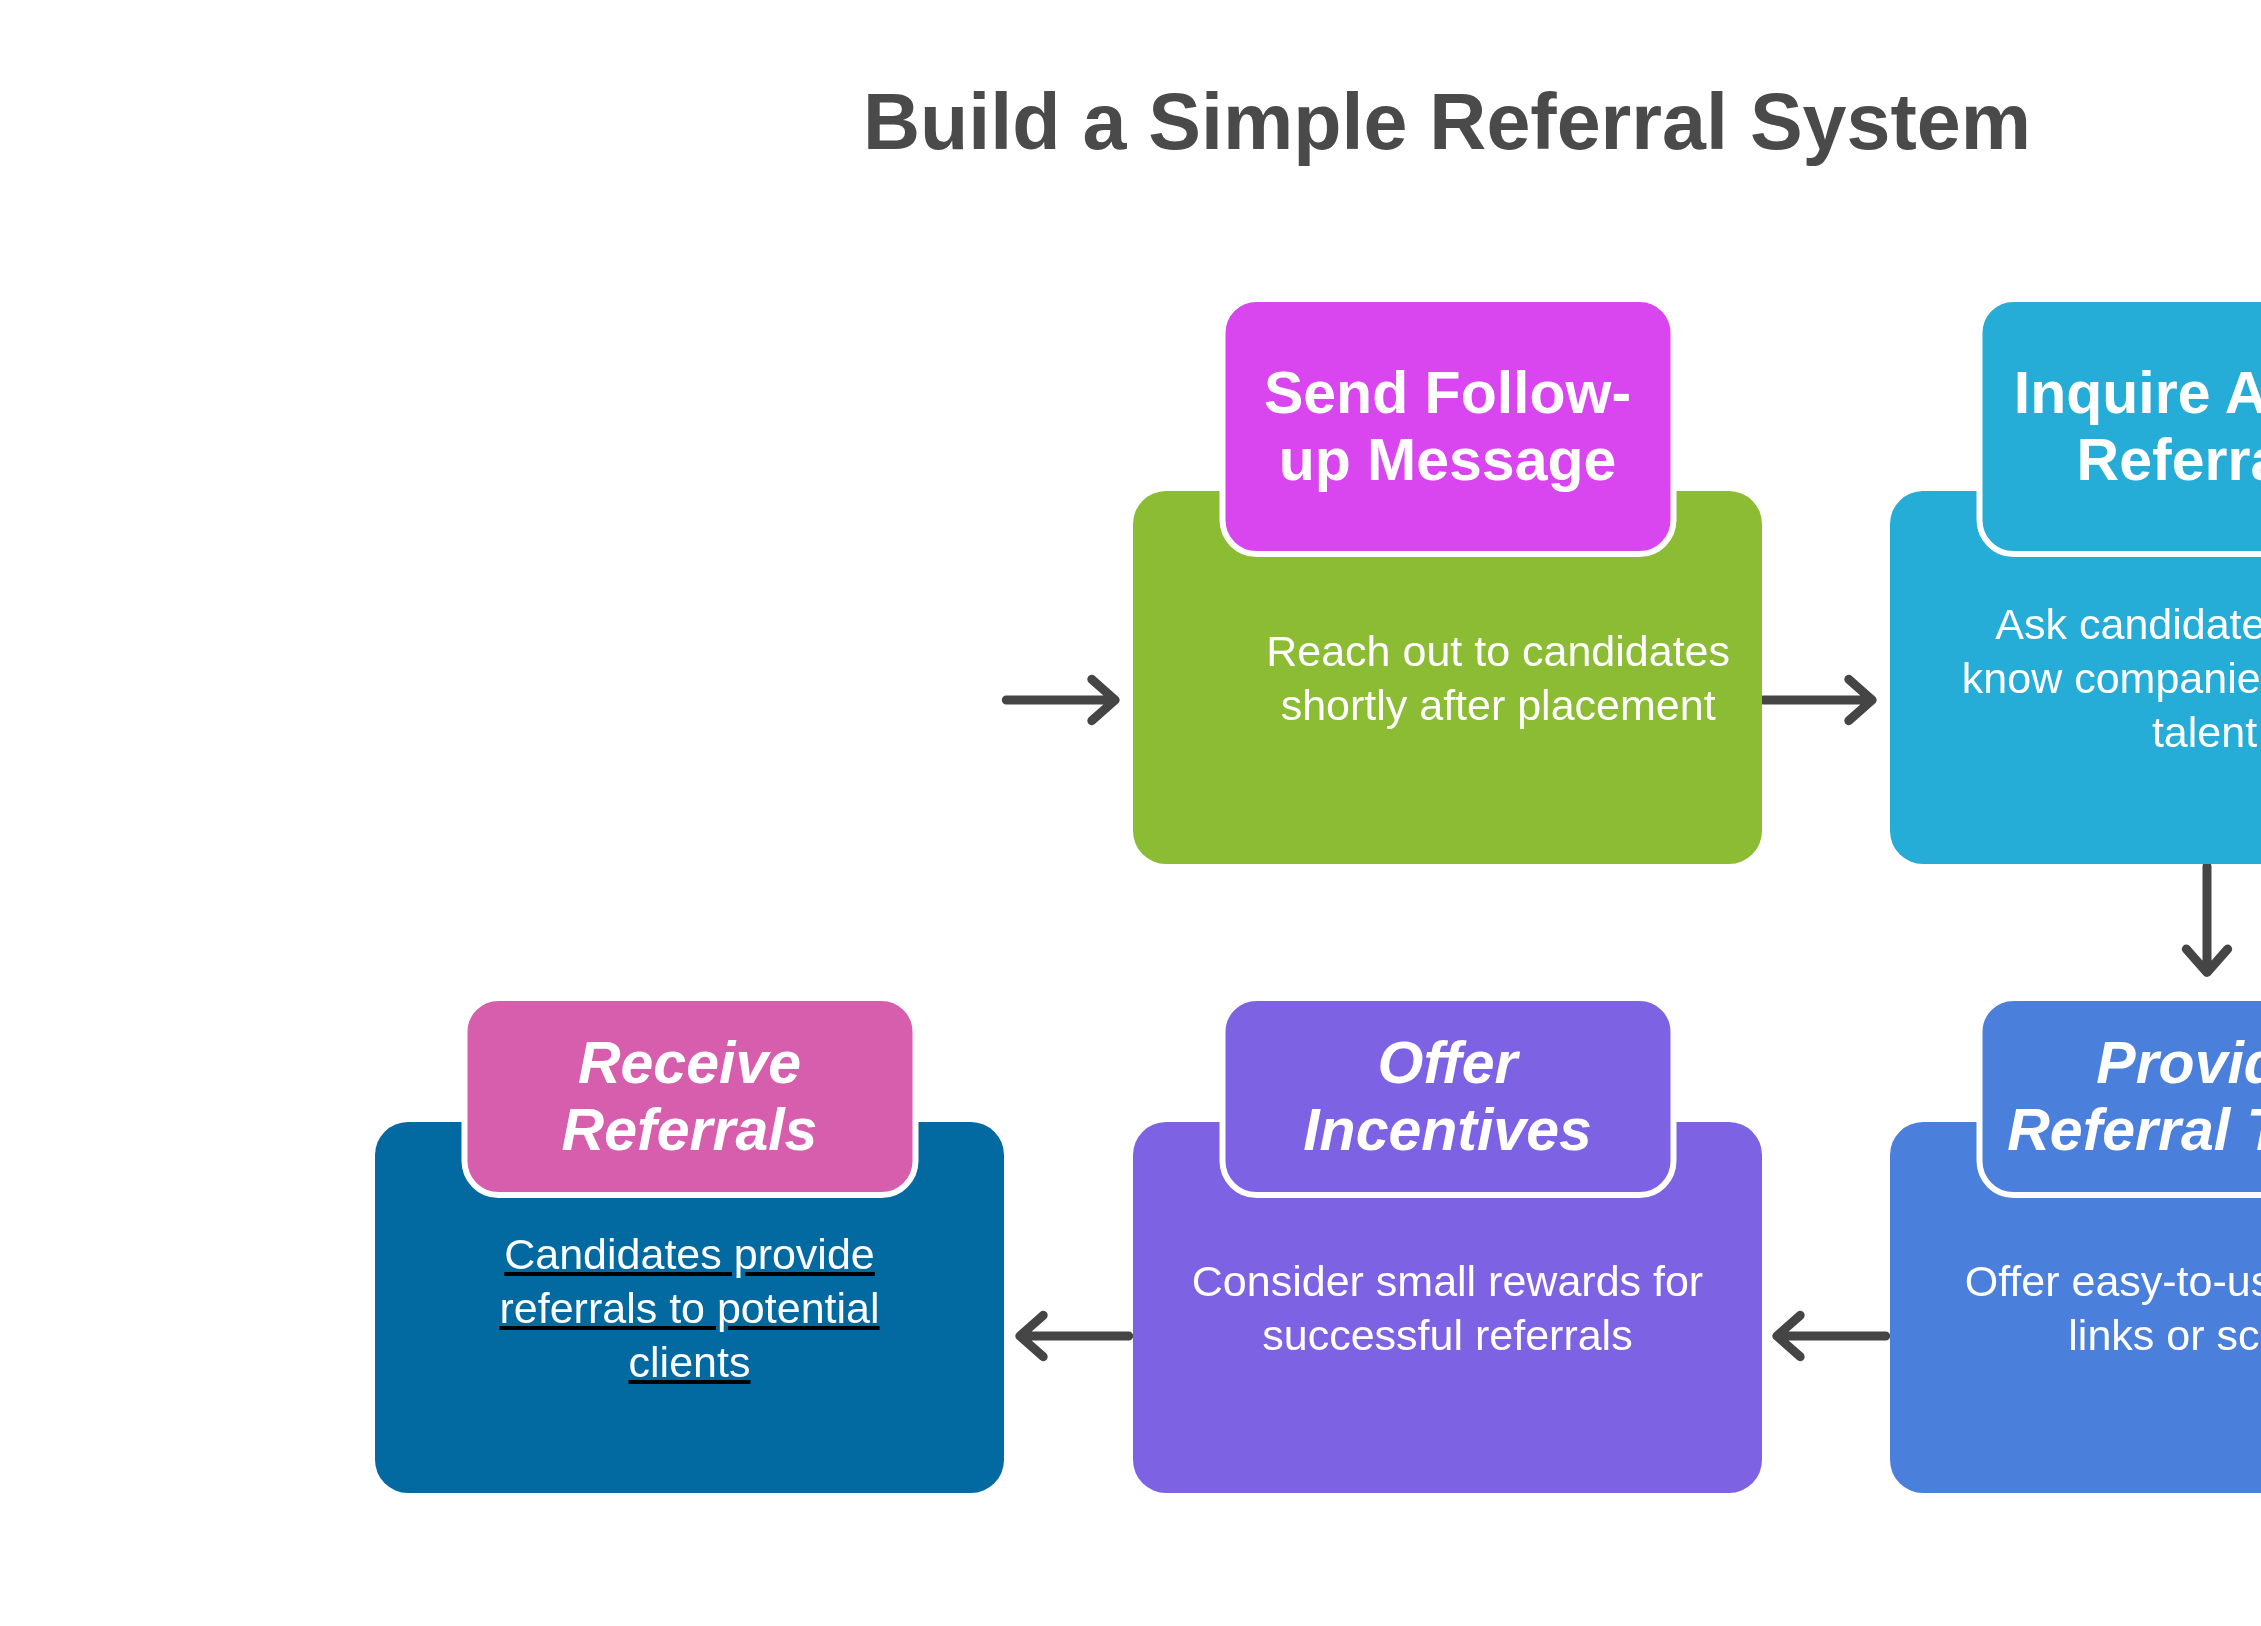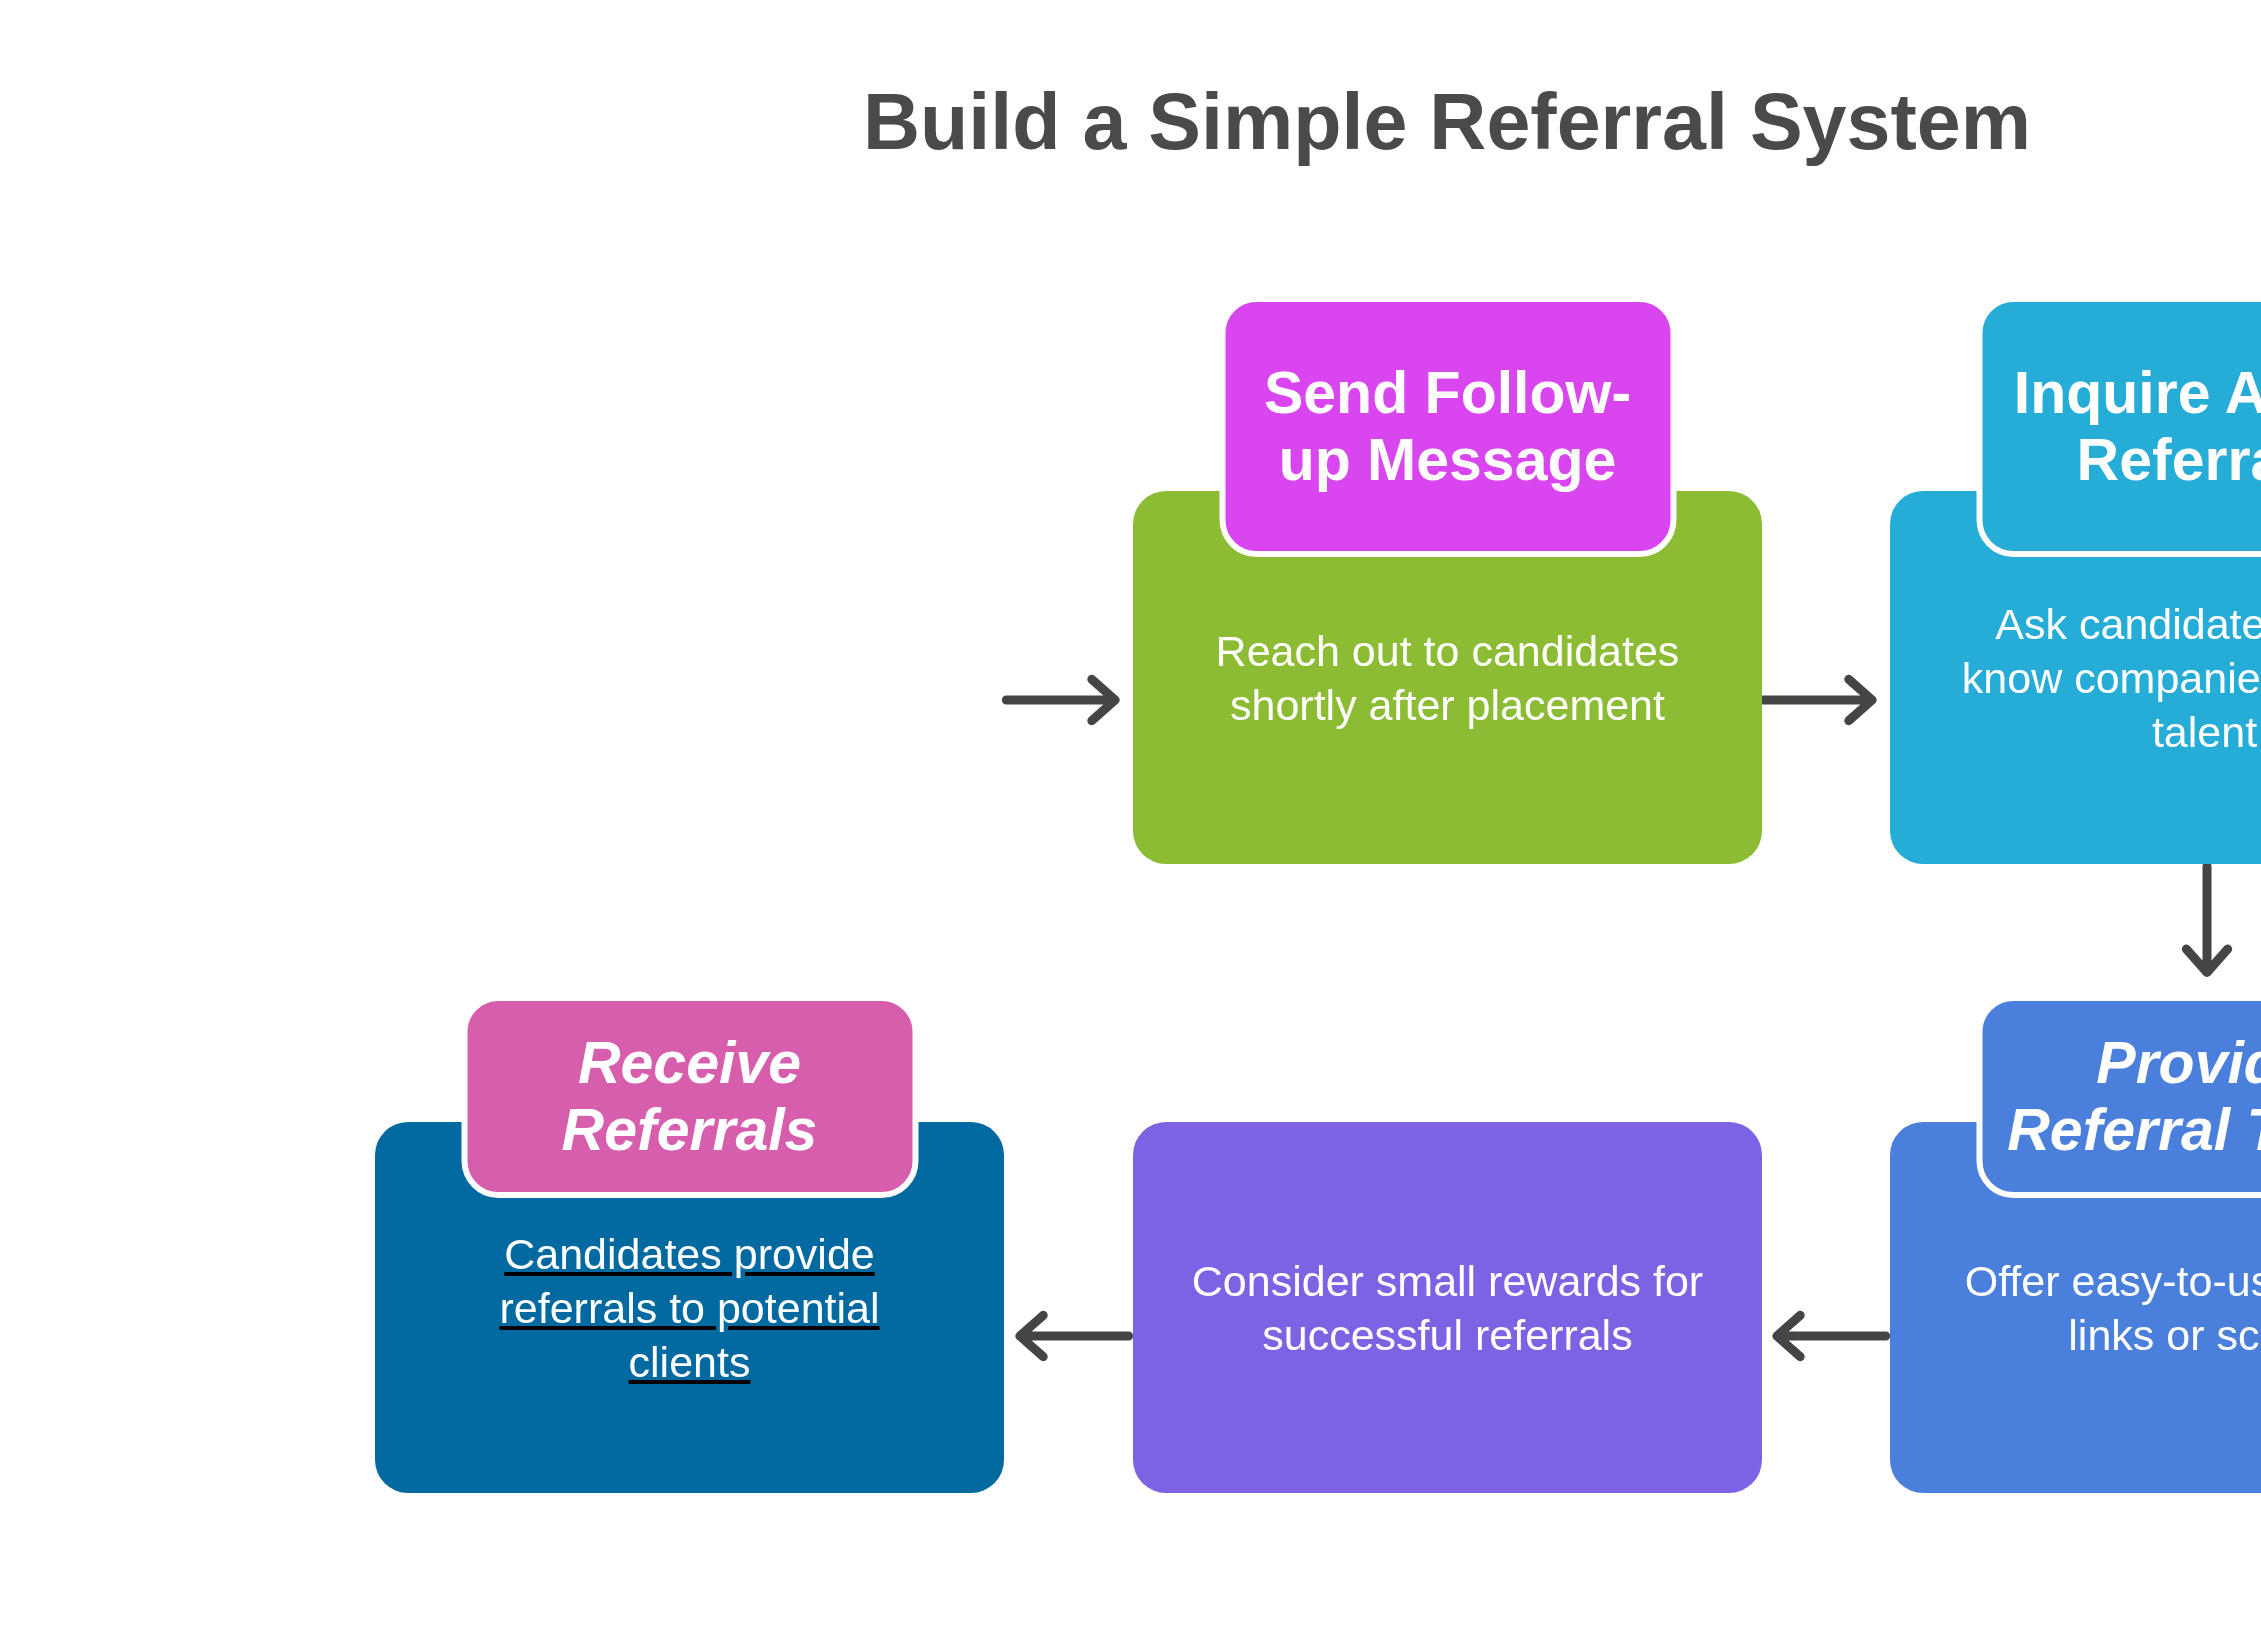--- a/index.html
+++ b/index.html
@@ -100,21 +100,21 @@
 <body>
 
 <div class="canvas">
 
   <h1 class="title">Build a Simple Referral System</h1>
 
   <div class="card r1 c1">
   </div>
 
   <div class="card r1 c2">
-    <div class="body" style="background-color: rgb(139, 188, 52);">
+    <div class="body" style="background-color: rgb(139, 188, 52); justify-content: flex-end;">
       <p class="desc">Reach out to candidates
 shortly after placement</p>
     </div>
     <div class="tab" style="background-color: #d946ef;">
       <h2 class="tab-label">Send Follow-
 up Message</h2>
     </div>
   </div>
 
   <div class="card r1 c3">
@@ -137,20 +137,24 @@
     <div class="tab" style="background-color: rgb(74, 128, 219);">
       <h2 class="tab-label">Provide
 Referral Tools</h2>
     </div>
   </div>
 
   <div class="card r2 c2">
     <div class="body" style="background-color: rgb(125, 99, 228); align-items: center;">
       <p class="desc">Consider small rewards for
 successful referrals</p>
+    </div>
+    <div class="tab" style="background-color: rgb(125, 99, 228);">
+      <h2 class="tab-label">Offer
+Incentives</h2>
     </div>
   </div>
 
   <div class="card r2 c1">
     <div class="body" style="background-color: #0369a1; text-decoration: underline;">
       <p class="desc">Candidates provide
 referrals to potential
 clients</p>
     </div>
     <div class="tab" style="background-color: rgb(214, 94, 173);">

